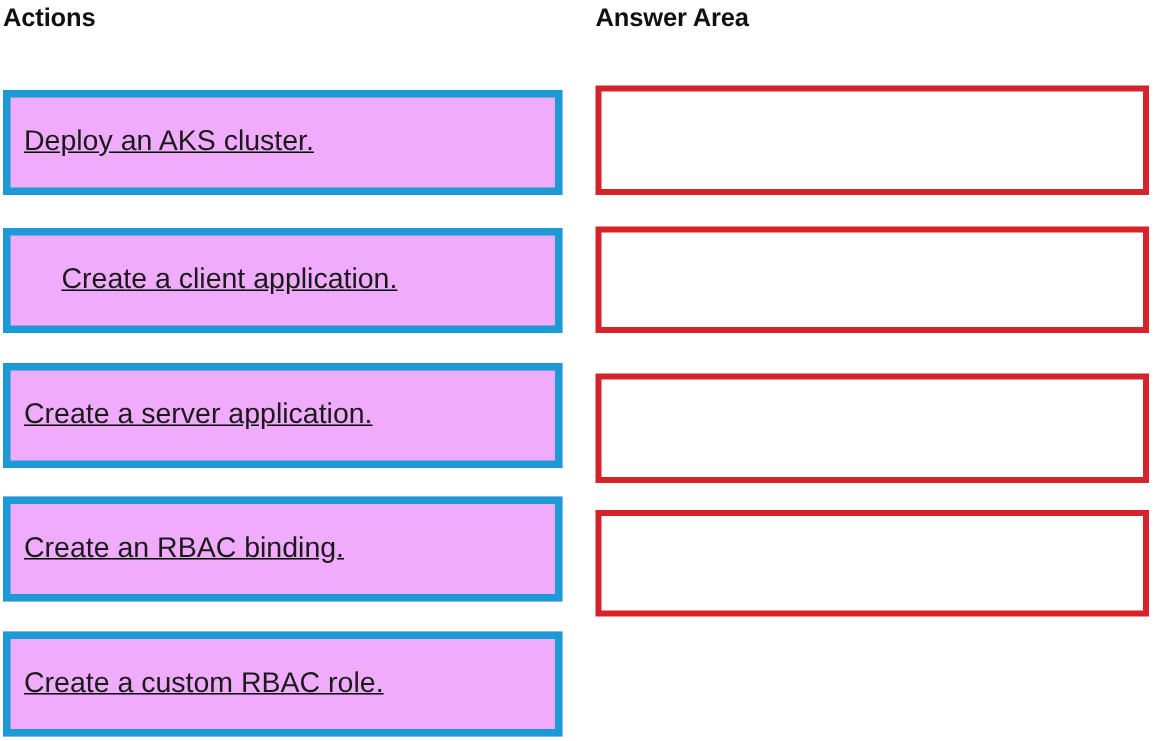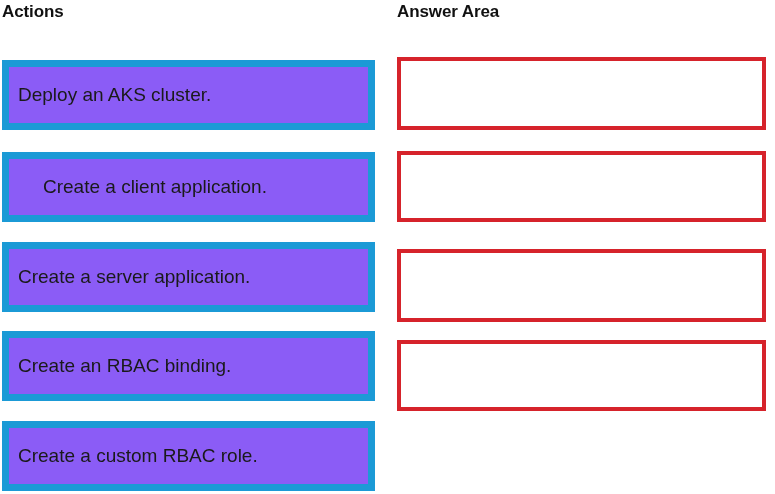--- a/index.html
+++ b/index.html
@@ -38,24 +38,25 @@
   #header-actions { left: 2px;   top: 2px; }
   #header-answer  { left: 397px; top: 2px; }
 
   
   .action-box {
     position: absolute;
     left: 2px;
     width: 373px;
     height: 70px;
     box-sizing: border-box;
-    border: 7px solid #0f766e;
-    background: #8b5cf6;
+    border: 5px solid #0f766e;
+    background: #f0abfc;
     display: flex;
     align-items: center;
+    text-decoration: underline;
   }
   .action-label {
     padding-left: 9px;
     font-size: 19px;
     color: #1a1a1a;
     line-height: 22px;
     white-space: nowrap;
   }
 
   

